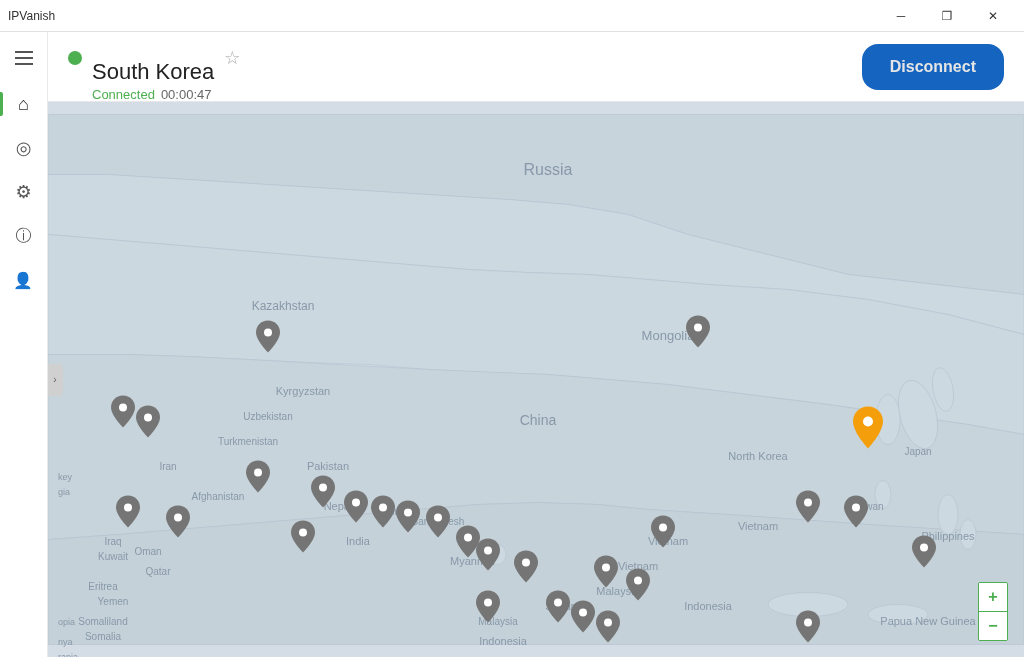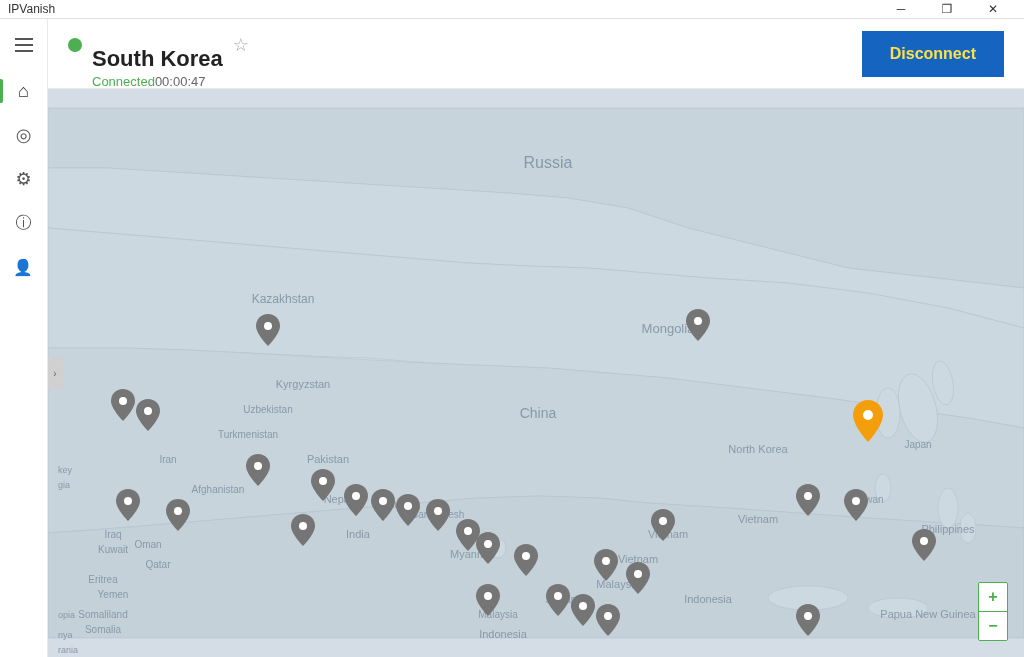--- a/index.html
+++ b/index.html
@@ -12,21 +12,21 @@
       display: flex;
       flex-direction: column;
     }
 
     
     .title-bar {
       display: flex;
       align-items: center;
       justify-content: space-between;
       background: #ffffff;
-      height: 19px;
+      height: 32px;
       padding: 0 8px;
       border-bottom: 1px solid #e0e0e0;
       flex-shrink: 0;
     }
     .title-bar-left {
       font-size: 12px;
       color: #333;
       font-weight: 500;
     }
     .title-bar-controls {
@@ -141,50 +141,51 @@
     }
     .status-dot {
       width: 14px;
       height: 14px;
       border-radius: 50%;
       background: #4caf50;
       flex-shrink: 0;
     }
     .country-name {
       font-size: 22px;
-      font-weight: 700;
+      font-weight: 400;
       color: #222;
       margin-top: 28px;
     }
     .star-icon {
       font-size: 18px;
       color: #aaa;
       cursor: pointer;
     }
     .connection-bottom {
       display: flex;
       align-items: center;
+      gap: 6px;
       margin-top: 2px;
       padding-left: 24px;
     }
     .connected-label {
       font-size: 13px;
       color: #4caf50;
       font-weight: 500;
     }
     .timer {
       font-size: 13px;
       color: #666;
       text-align: right;
     }
     .disconnect-btn {
       background: #1565c0;
-      color: #fde047;
+      color: #e5e5e5;
       border: none;
-      border-radius: 0;
+      border-radius: 16px;
       padding: 14px 28px;
       font-size: 16px;
       font-weight: 600;
       cursor: pointer;
       white-space: nowrap;
     }
 
     
     .map-container {
       flex: 1;

